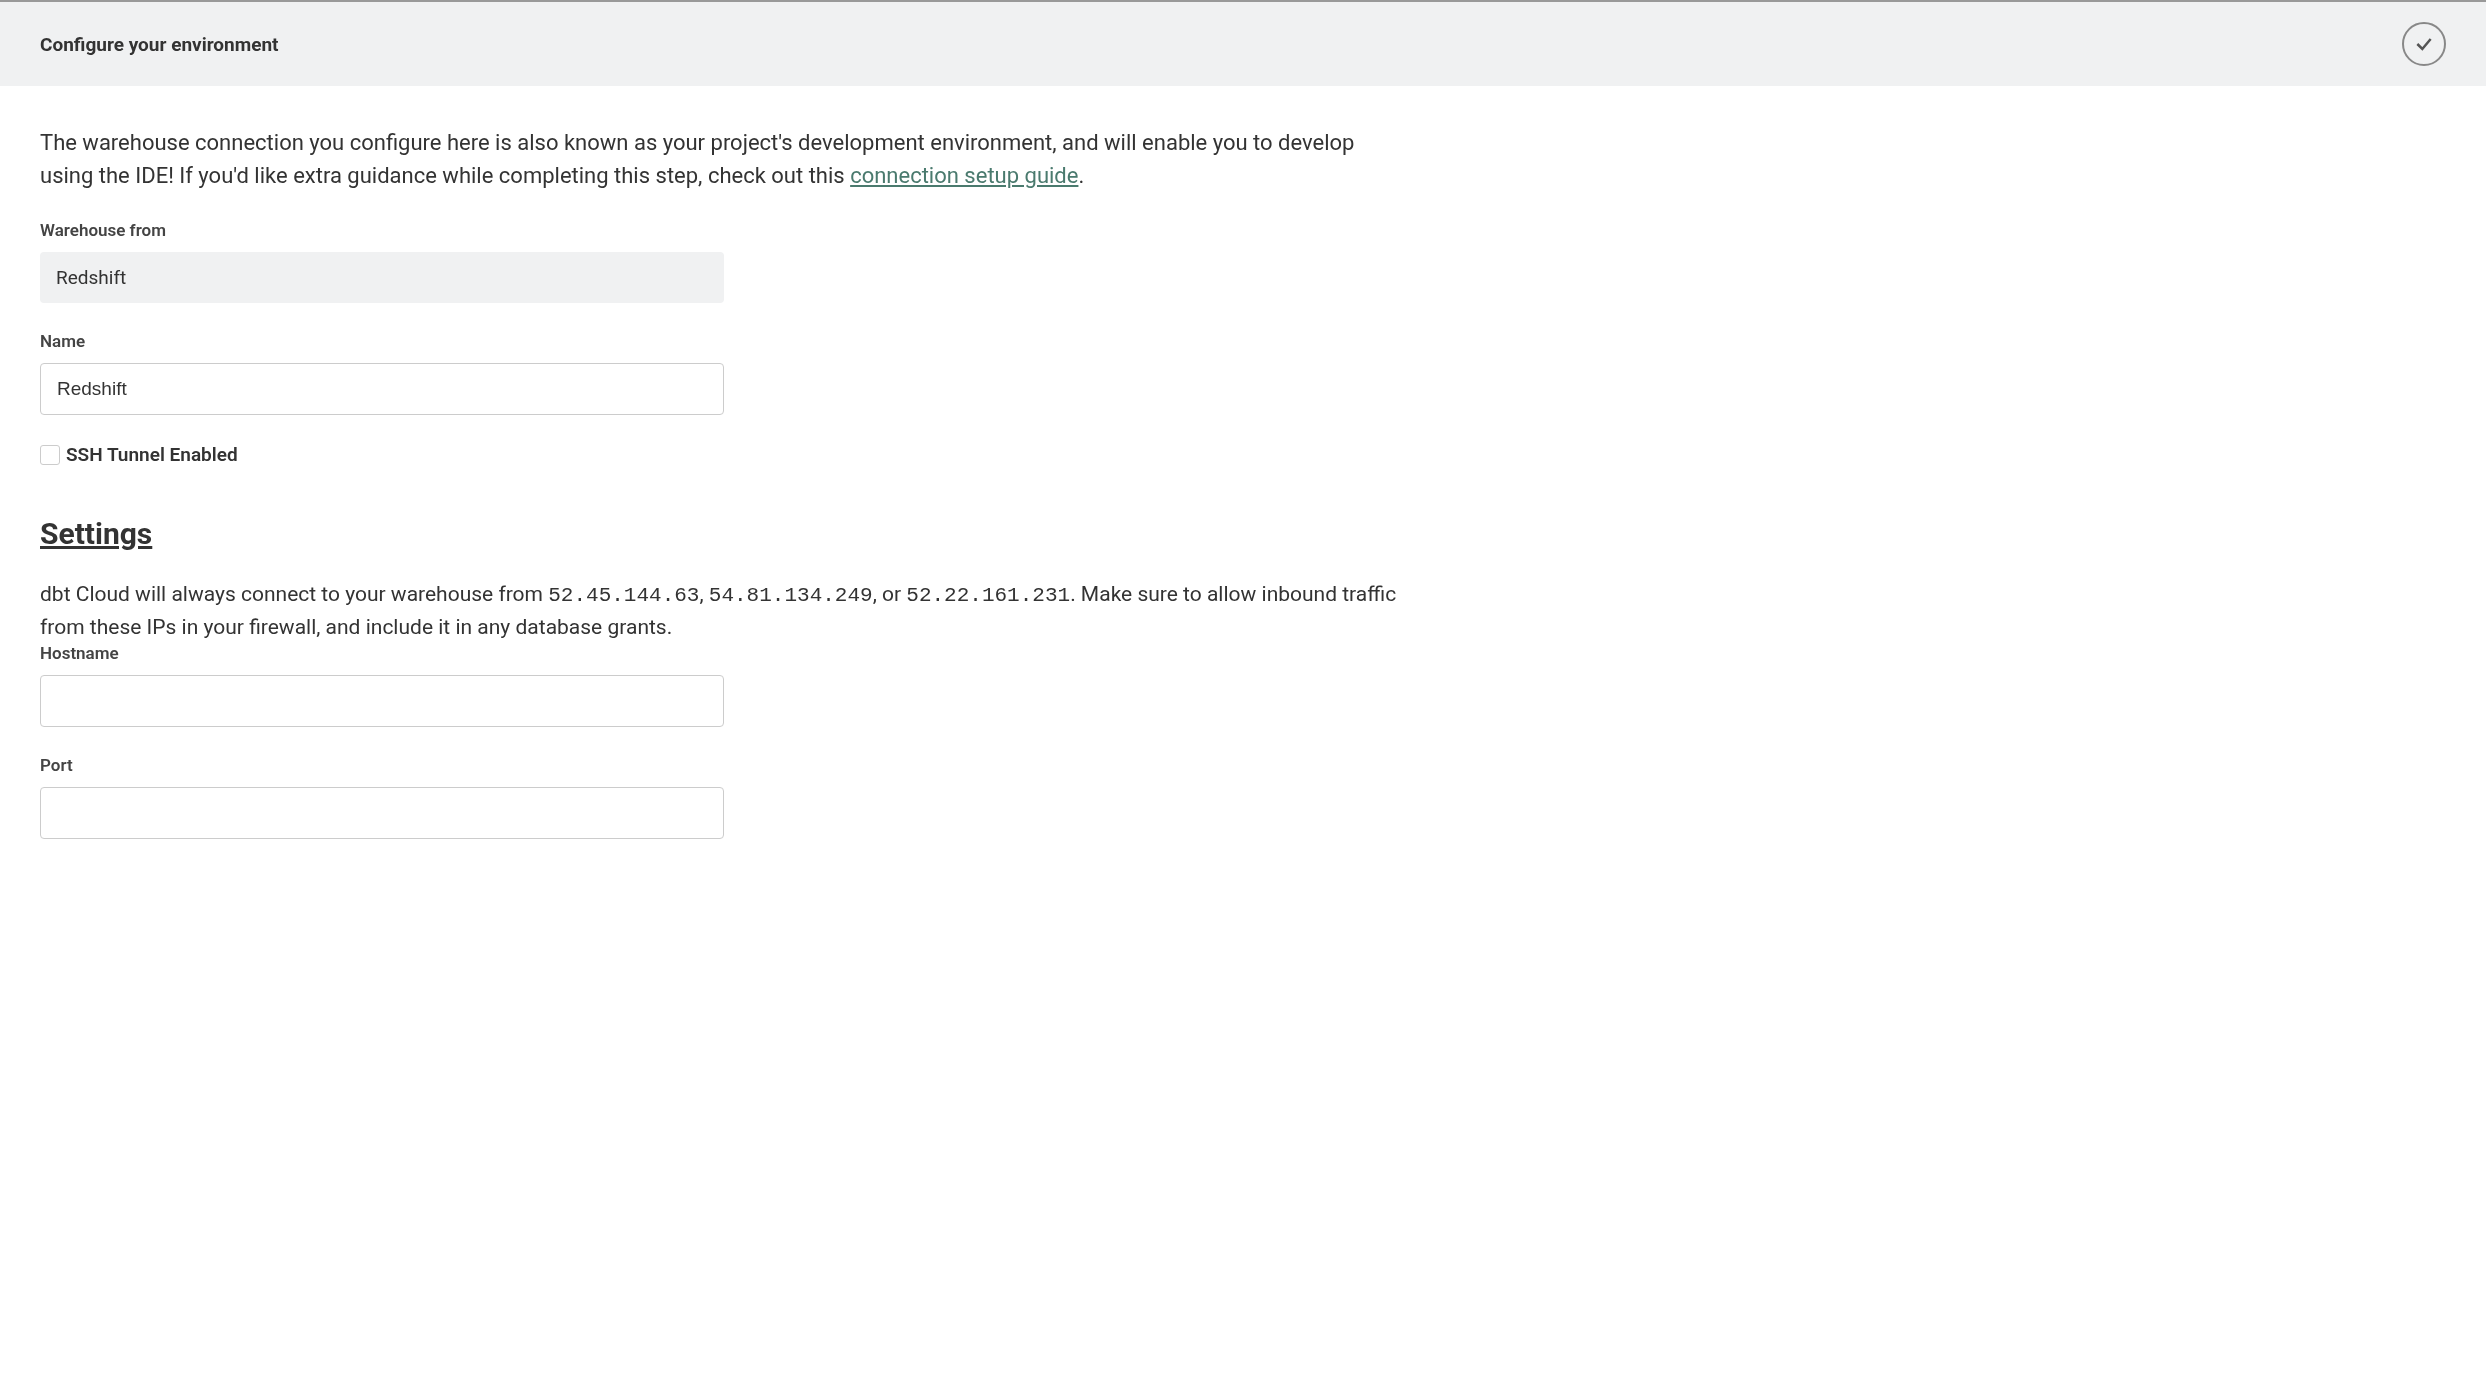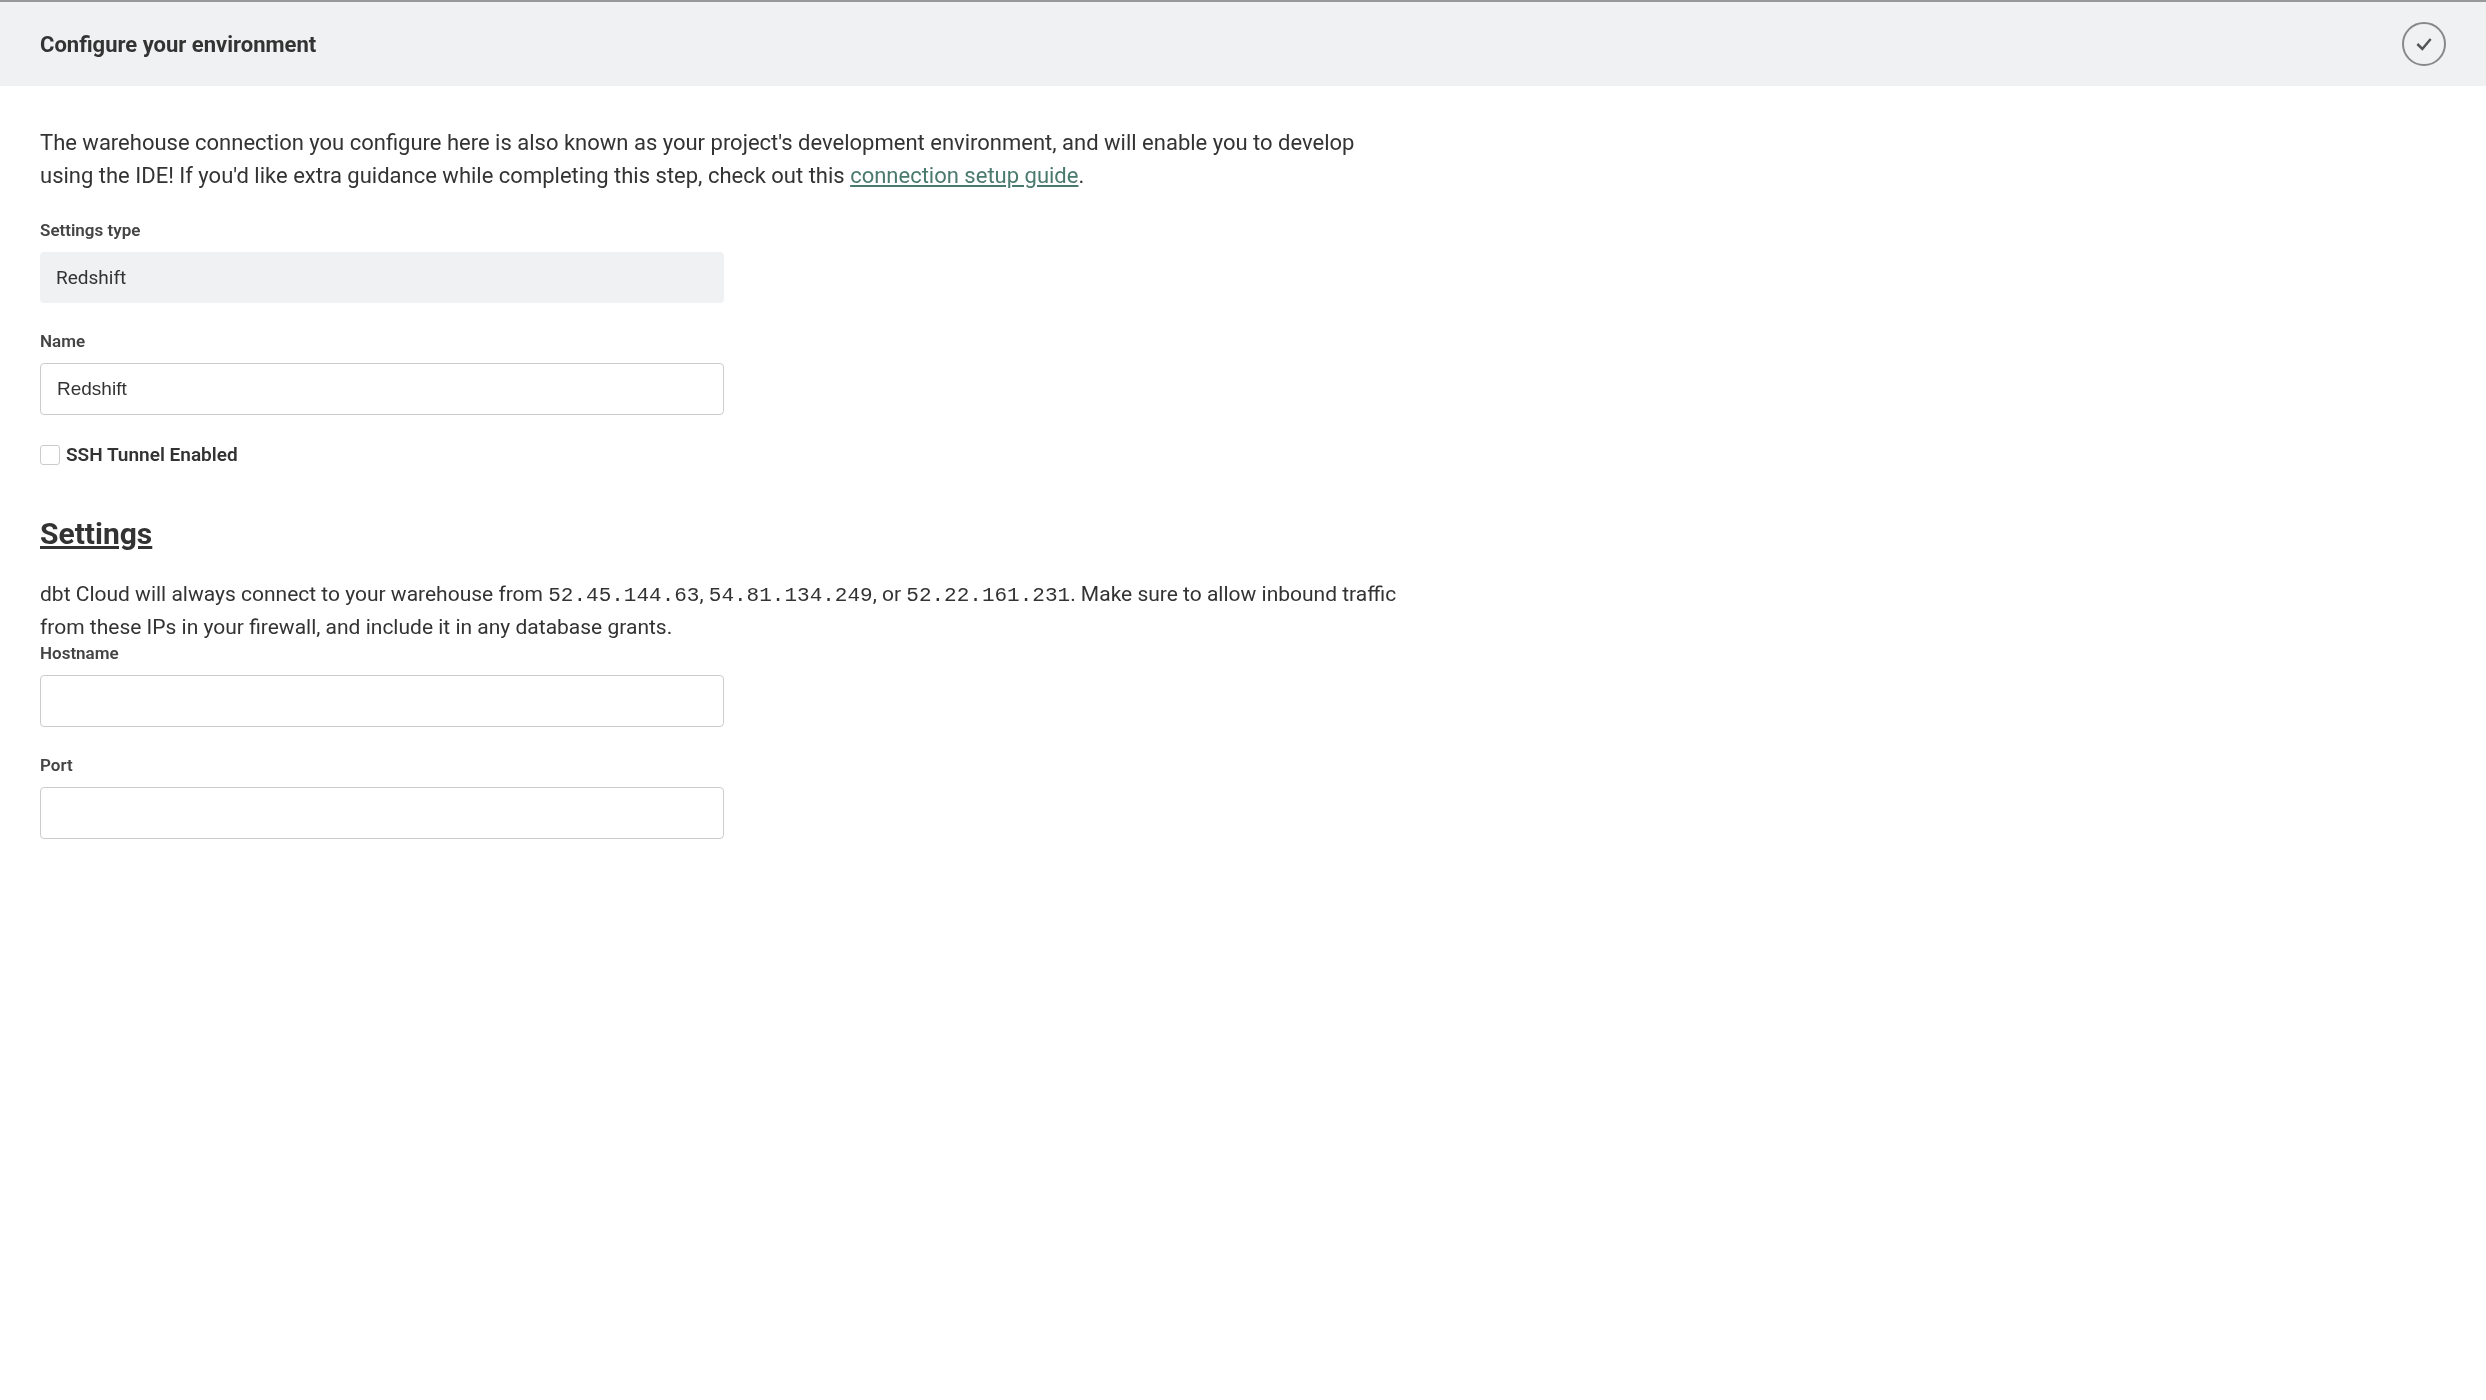--- a/index.html
+++ b/index.html
@@ -14,21 +14,21 @@
     }
     .header-bar {
       background: #f0f1f2;
       border-top: 2px solid #999;
       padding: 20px 40px;
       display: flex;
       justify-content: space-between;
       align-items: center;
     }
     .header-title {
-      font-size: 22px;
+      font-size: 19px;
       font-weight: 700;
       color: #333;
     }
     .check-circle {
       width: 44px;
       height: 44px;
       border: 2px solid #888;
       border-radius: 50%;
       display: flex;
       align-items: center;
@@ -135,21 +135,21 @@
   </div>
 </div>
 
 <div class="content">
 
   <p class="intro-text">
     <span>The warehouse connection you configure here is also known as your project's development environment, and will enable you to develop using the IDE! If you'd like extra guidance while completing this step, check out this </span><a href="#">connection setup guide</a><span>.</span>
   </p>
 
   <div class="field-group">
-    <label class="field-label">Settings type</label>
+    <label class="field-label">Warehouse from</label>
     <div class="select-box">Redshift</div>
   </div>
 
   <div class="field-group">
     <label class="field-label">Name</label>
     <input type="text" class="text-input" value="Redshift" style="">
   </div>
 
   <div class="checkbox-row">
     <div class="checkbox-box"></div>

